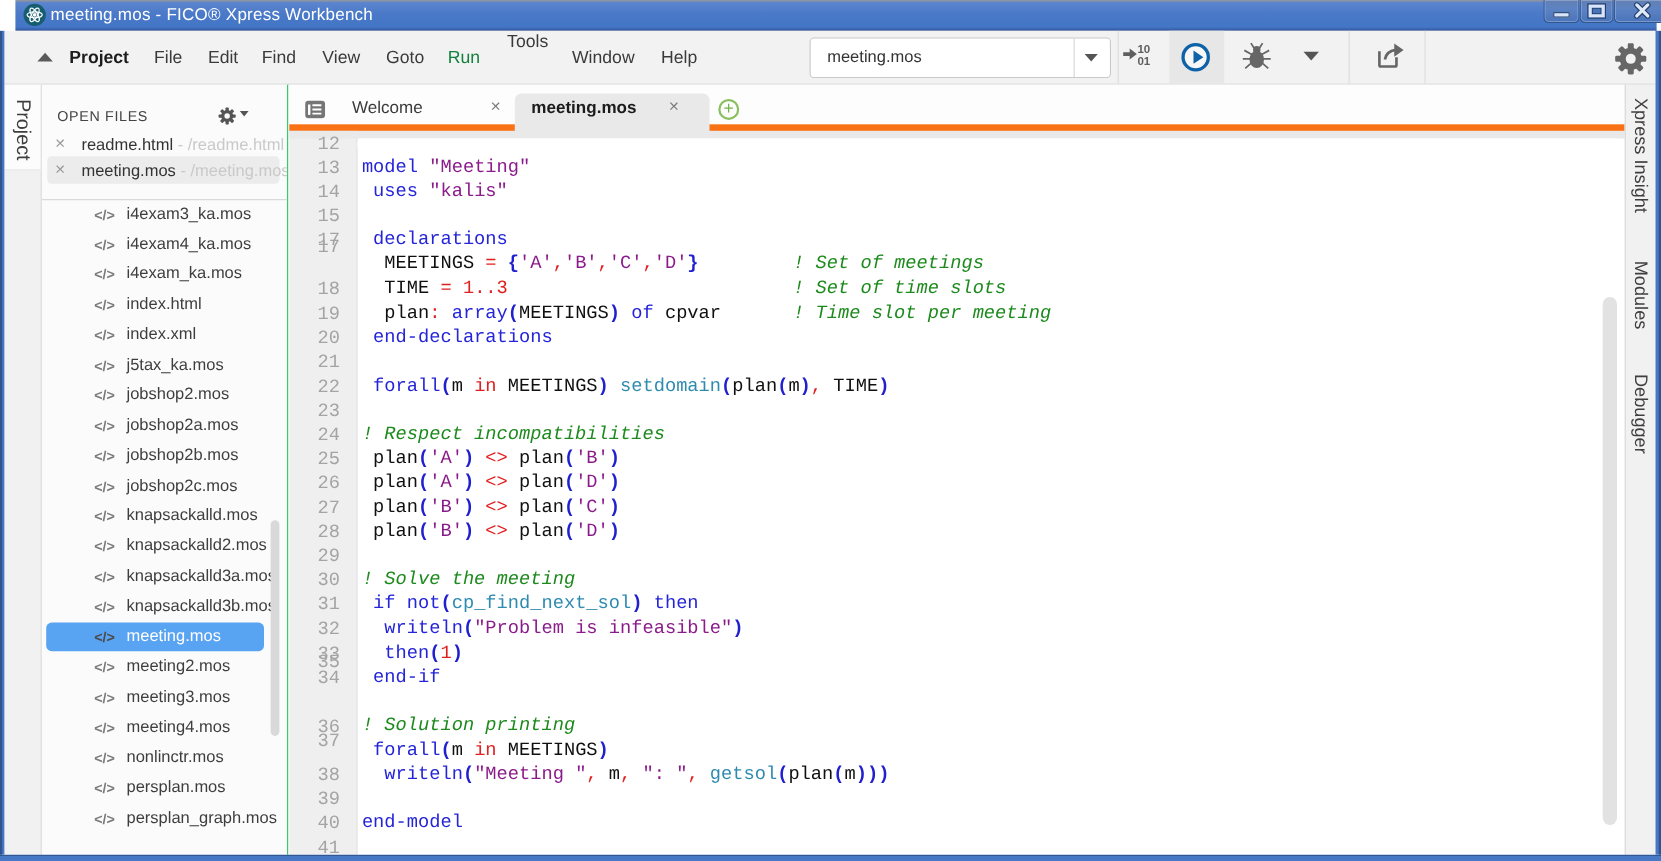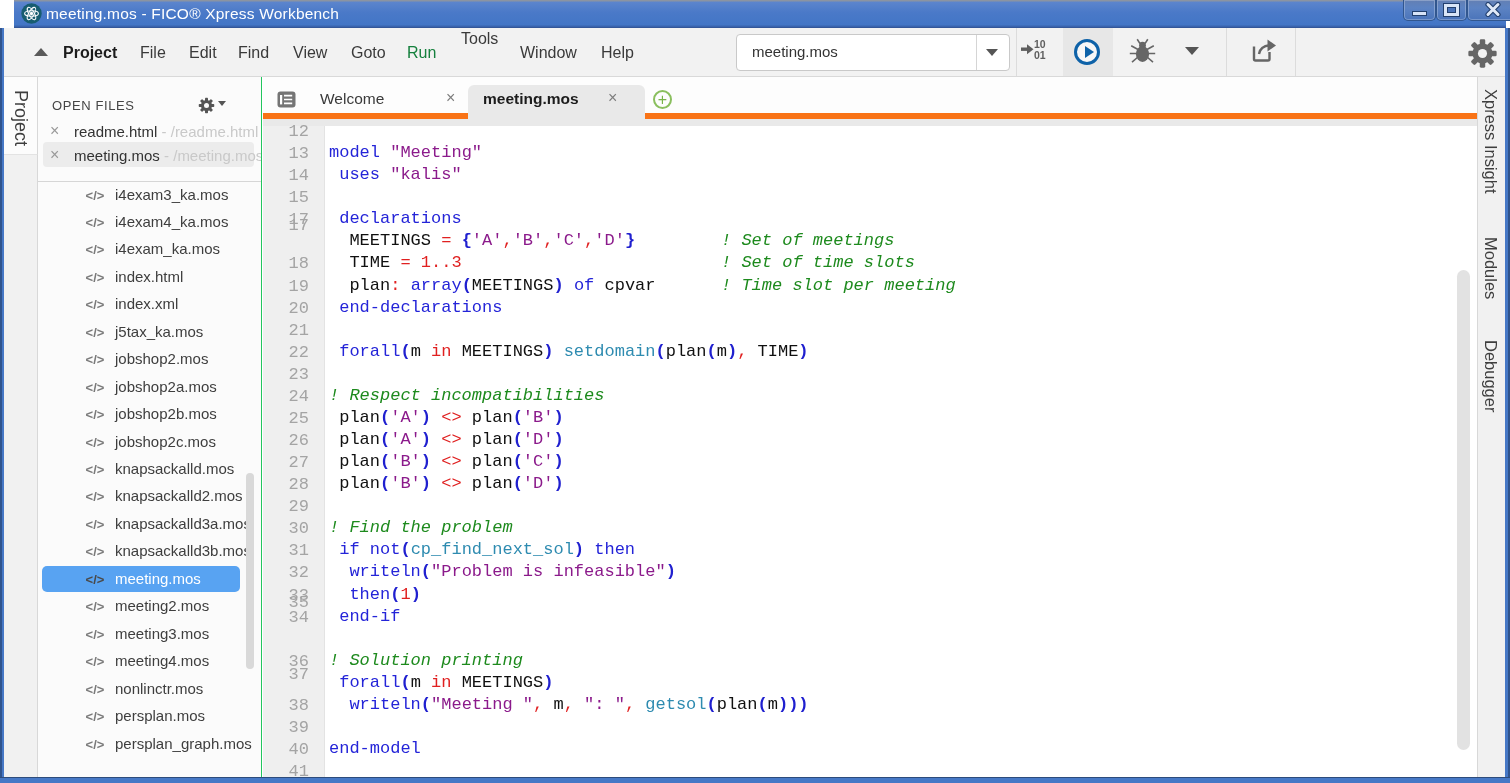--- a/index.html
+++ b/index.html
@@ -278,21 +278,21 @@
 <div class="cl" style="top:230.3px">  MEETINGS <i class="o">=</i> <i class="p">{</i><i class="s">'A'</i><i class="o">,</i><i class="s">'B'</i><i class="o">,</i><i class="s">'C'</i><i class="o">,</i><i class="s">'D'</i><i class="p">}</i><i class="c" style="position:absolute;left:392px;top:0">! Set of meetings</i></div>
 <div class="cl" style="top:252.4px">  TIME <i class="o">=</i> <i class="o">1..3</i><i class="c" style="position:absolute;left:392px;top:0">! Set of time slots</i></div>
 <div class="cl" style="top:274.5px">  plan<i class="o">:</i> <i class="k">array</i><i class="p">(</i>MEETINGS<i class="p">)</i> <i class="k">of</i> cpvar<i class="c" style="position:absolute;left:392px;top:0">! Time slot per meeting</i></div>
 <div class="cl" style="top:296.6px"> <i class="k">end-declarations</i></div>
 <div class="cl" style="top:340.7px"> <i class="k">forall</i><i class="p">(</i>m <i class="o">in</i> MEETINGS<i class="p">)</i> <i class="f">setdomain</i><i class="p">(</i>plan<i class="p">(</i>m<i class="p">)</i><i class="o">,</i> TIME<i class="p">)</i></div>
 <div class="cl" style="top:384.8px"><i class="c">! Respect incompatibilities</i></div>
 <div class="cl" style="top:406.9px"> plan<i class="p">(</i><i class="s">'A'</i><i class="p">)</i> <i class="o">&lt;&gt;</i> plan<i class="p">(</i><i class="s">'B'</i><i class="p">)</i></div>
 <div class="cl" style="top:429.0px"> plan<i class="p">(</i><i class="s">'A'</i><i class="p">)</i> <i class="o">&lt;&gt;</i> plan<i class="p">(</i><i class="s">'D'</i><i class="p">)</i></div>
 <div class="cl" style="top:451.1px"> plan<i class="p">(</i><i class="s">'B'</i><i class="p">)</i> <i class="o">&lt;&gt;</i> plan<i class="p">(</i><i class="s">'C'</i><i class="p">)</i></div>
 <div class="cl" style="top:473.1px"> plan<i class="p">(</i><i class="s">'B'</i><i class="p">)</i> <i class="o">&lt;&gt;</i> plan<i class="p">(</i><i class="s">'D'</i><i class="p">)</i></div>
-<div class="cl" style="top:517.3px"><i class="c">! Find the problem</i></div>
+<div class="cl" style="top:517.3px"><i class="c">! Solve the meeting</i></div>
 <div class="cl" style="top:539.3px"> <i class="k">if</i> <i class="k">not</i><i class="p">(</i><i class="f">cp_find_next_sol</i><i class="p">)</i> <i class="k">then</i></div>
 <div class="cl" style="top:561.4px">  <i class="k">writeln</i><i class="p">(</i><i class="s">"Problem is infeasible"</i><i class="p">)</i></div>
 <div class="cl" style="top:583.5px">  <i class="k">then</i><i class="p">(</i><i class="o">1</i><i class="p">)</i></div>
 <div class="cl" style="top:605.5px"> <i class="k">end-if</i></div>
 <div class="cl" style="top:649.7px"><i class="c">! Solution printing</i></div>
 <div class="cl" style="top:671.8px"> <i class="k">forall</i><i class="p">(</i>m <i class="o">in</i> MEETINGS<i class="p">)</i></div>
 <div class="cl" style="top:693.8px">  <i class="k">writeln</i><i class="p">(</i><i class="s">"Meeting "</i><i class="o">,</i> m<i class="o">,</i> <i class="s">": "</i><i class="o">,</i> <i class="f">getsol</i><i class="p">(</i>plan<i class="p">(</i>m<i class="p">)</i><i class="p">)</i><i class="p">)</i></div>
 <div class="cl" style="top:738.0px"><i class="k">end-model</i></div>
 <div id="escroll"></div>
 <div id="rstrip"></div>

